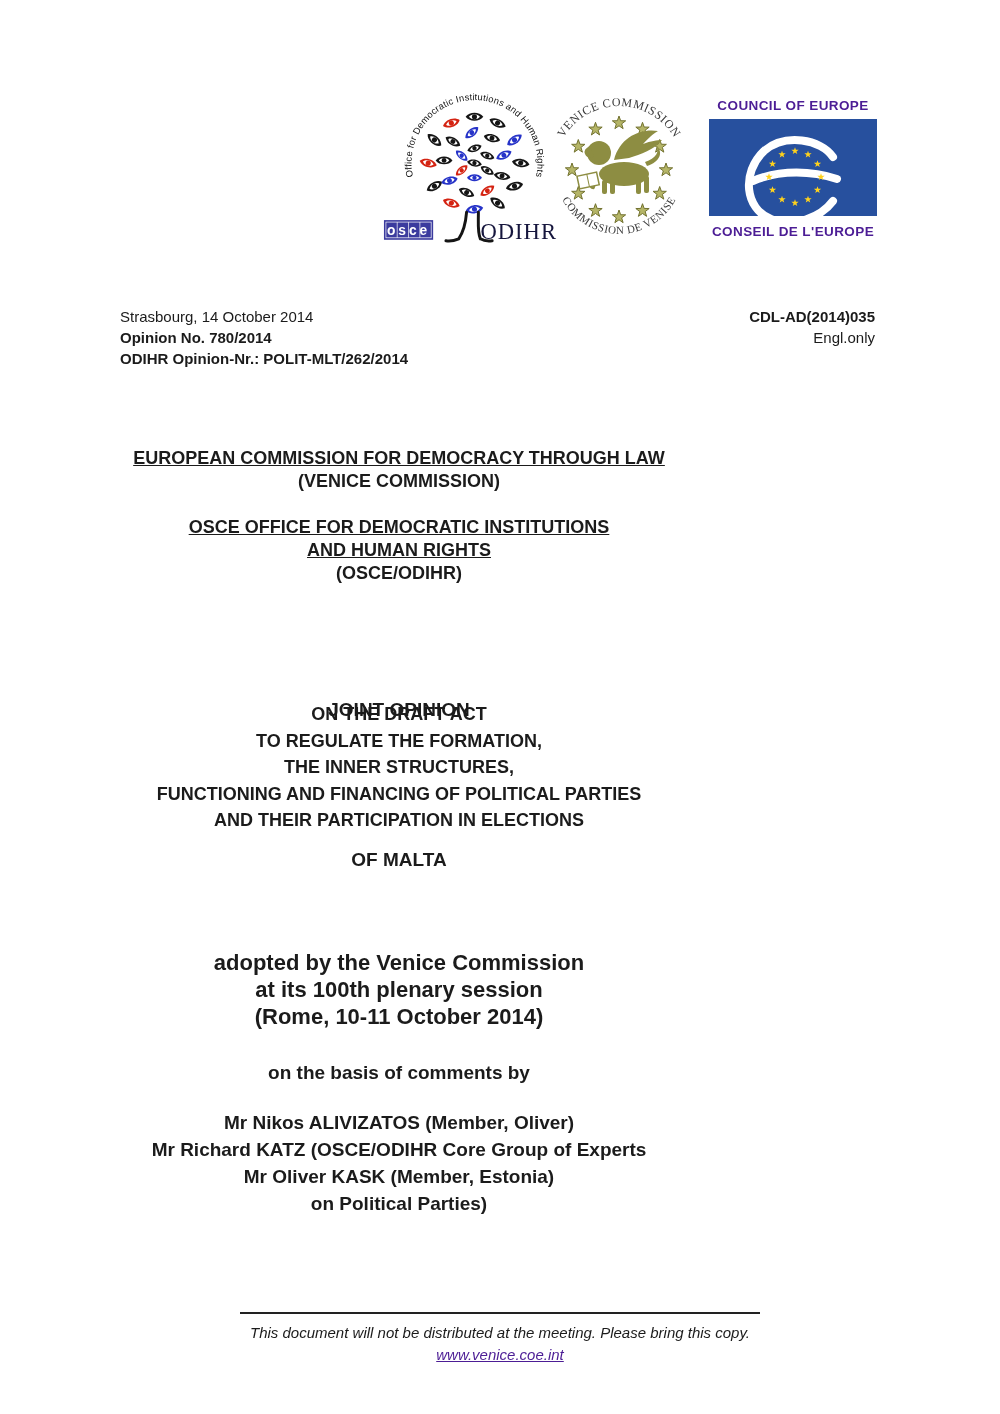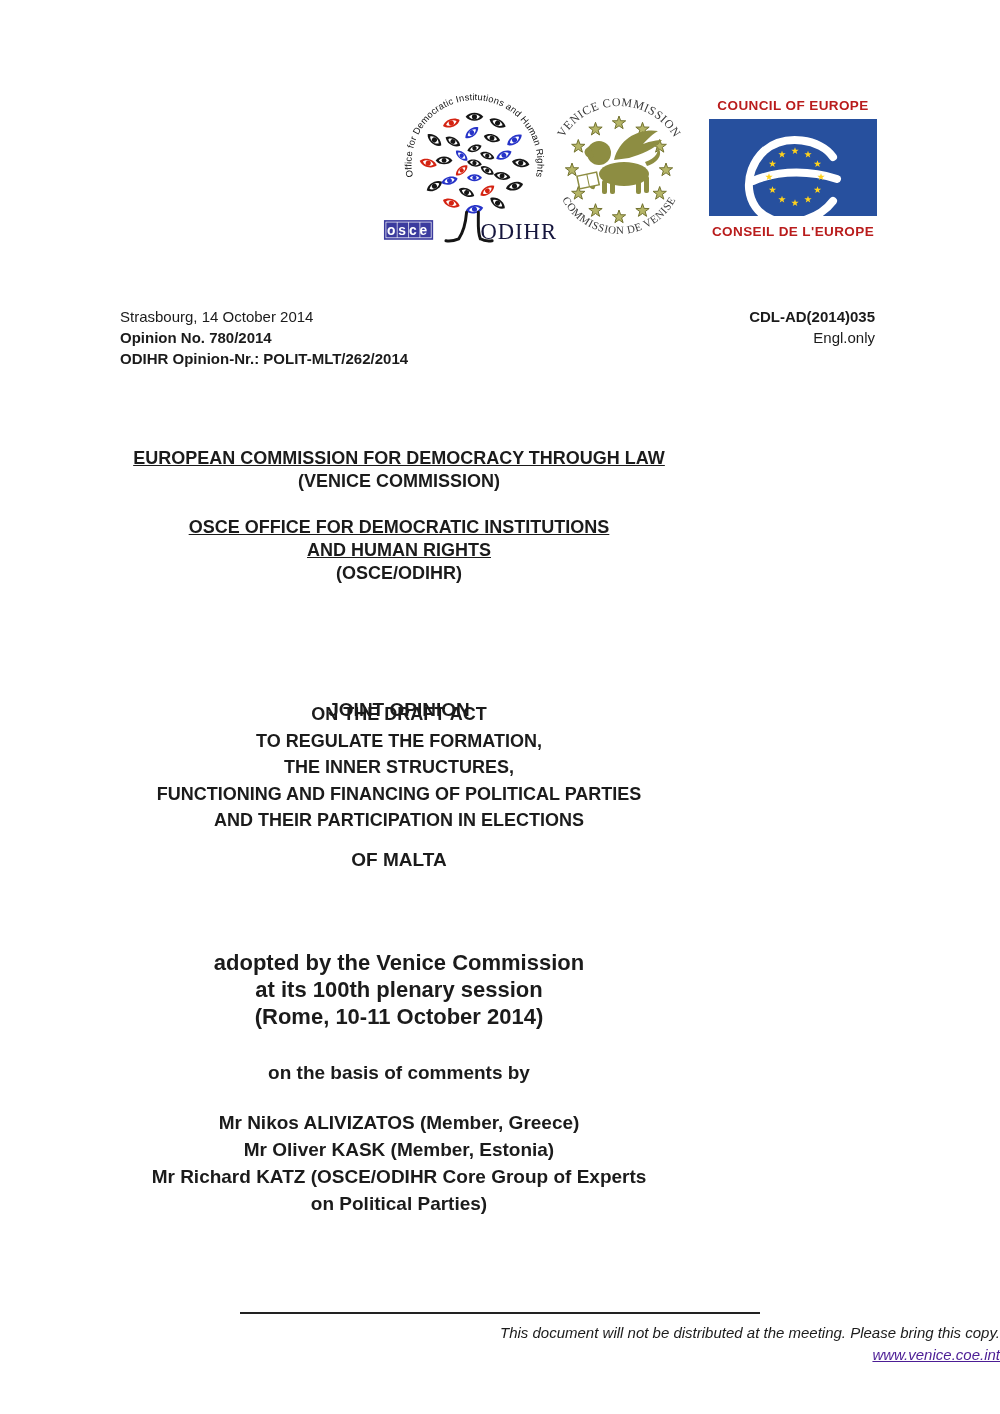--- a/index.html
+++ b/index.html
@@ -4,21 +4,21 @@
 <style>
   html,body{margin:0;padding:0;background:#ffffff;}
   .page{position:relative;width:1000px;height:1414px;background:#ffffff;overflow:hidden;
         font-family:"Liberation Sans", sans-serif;color:#1b1b1b;}
 
   
   .logo{position:absolute;}
   .logo-osce{left:381px;top:84px;width:182px;height:164px;}
   .logo-venice{left:544px;top:90px;width:150px;height:158px;}
   .logo-coe{left:708px;top:98px;width:170px;text-align:center;}
-  .coe-text{color:#b91c1c;font-weight:bold;font-size:13.5px;letter-spacing:0.4px;line-height:16px;}
+  .coe-text{color:#4c1d95;font-weight:bold;font-size:13.5px;letter-spacing:0.4px;line-height:16px;}
   .coe-box-wrap{margin:5px 0 4px 0;}
   .ek{color:#151515;}
   .er{color:#d42312;}
   .eb{color:#2633c8;}
   .vstar{fill:#b5b567;stroke:#72722f;stroke-width:1px;}
   .ring-text{font-family:"Liberation Sans",sans-serif;font-size:9.5px;letter-spacing:0.2px;fill:#111111;}
   .venice-arc{font-family:"Liberation Serif",serif;fill:#3a3a3a;}
   .venice-top{font-size:12px;letter-spacing:0.6px;}
   .venice-bottom{font-size:11px;letter-spacing:0.5px;}
 
@@ -33,21 +33,21 @@
   .inst .gap{height:23px;}
   .u{text-decoration:underline;}
   .kind{top:653px;font-size:19px;line-height:27px;margin-top:43px;}
   .maintitle{top:701px;font-size:18px;line-height:26.5px;}
   .country{top:846px;font-size:19px;line-height:27px;}
   .adoption{top:949px;font-size:22px;line-height:27px;}
   .basis{top:1059px;font-size:19px;line-height:27px;}
   .authors{top:1109px;font-size:19px;line-height:27px;}
 
   
-  .footer{position:absolute;left:0;top:1312px;width:1000px;text-align:right;
+  .footer{position:absolute;left:0;top:1312px;width:1000px;text-align:center;
           font-size:15px;font-style:italic;line-height:22px;}
   .footer-rule{width:520px;margin:0 auto 8px auto;border-top:2px solid #222222;}
   .footer-link{color:#4c1d95;text-decoration:underline;font-style:italic;}
 </style>
 </head>
 <body>
 
 <div class="page">
 
   <div class="logo logo-osce">
@@ -223,23 +223,23 @@
 
   <div class="cblock adoption">
     <div>adopted by the Venice Commission</div>
     <div>at its 100th plenary session</div>
     <div>(Rome, 10-11 October 2014)</div>
   </div>
 
   <div class="cblock basis">on the basis of comments by</div>
 
   <div class="cblock authors">
-    <div>Mr Nikos ALIVIZATOS (Member, Greece)</div>
+    <div>Mr Nikos ALIVIZATOS (Member, Oliver)</div>
+    <div>Mr Richard KATZ (OSCE/ODIHR Core Group of Experts</div>
     <div>Mr Oliver KASK (Member, Estonia)</div>
-    <div>Mr Richard KATZ (OSCE/ODIHR Core Group of Experts</div>
     <div>on Political Parties)</div>
   </div>
 
   <div class="footer">
     <div class="footer-rule"></div>
     <div>This document will not be distributed at the meeting. Please bring this copy.</div>
     <div><a href="#" class="footer-link">www.venice.coe.int</a></div>
   </div>
 
 </div>

